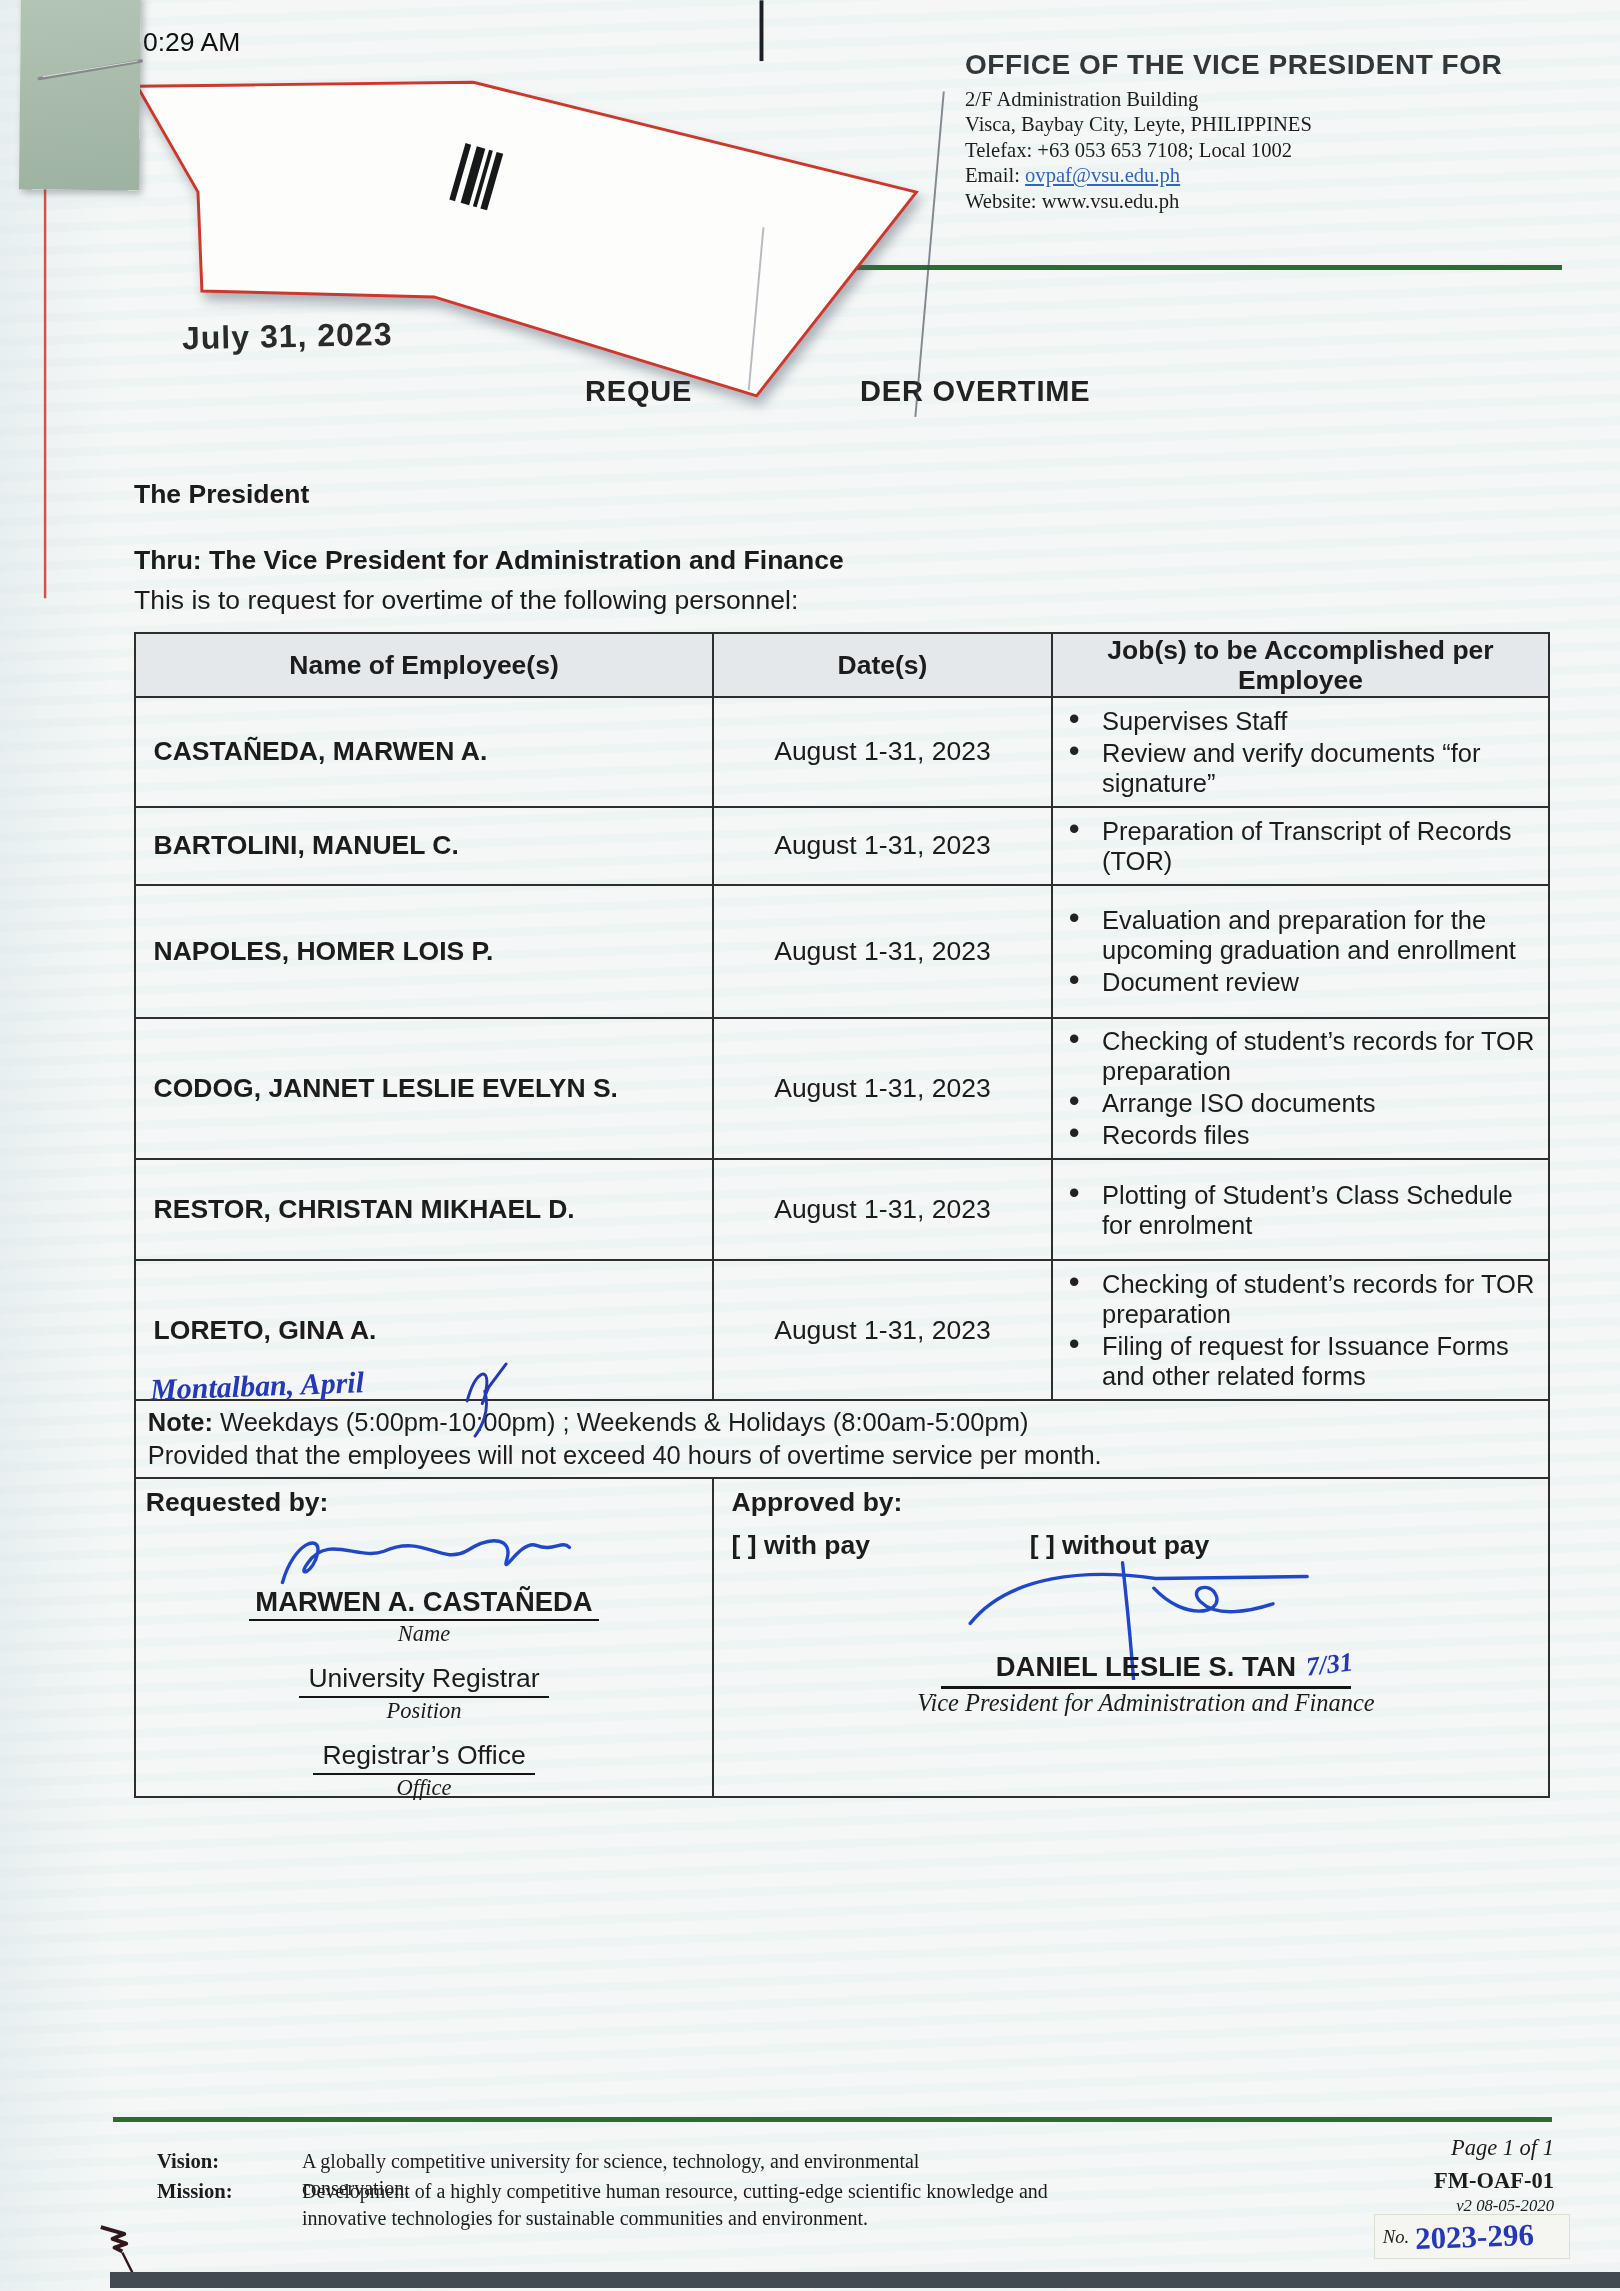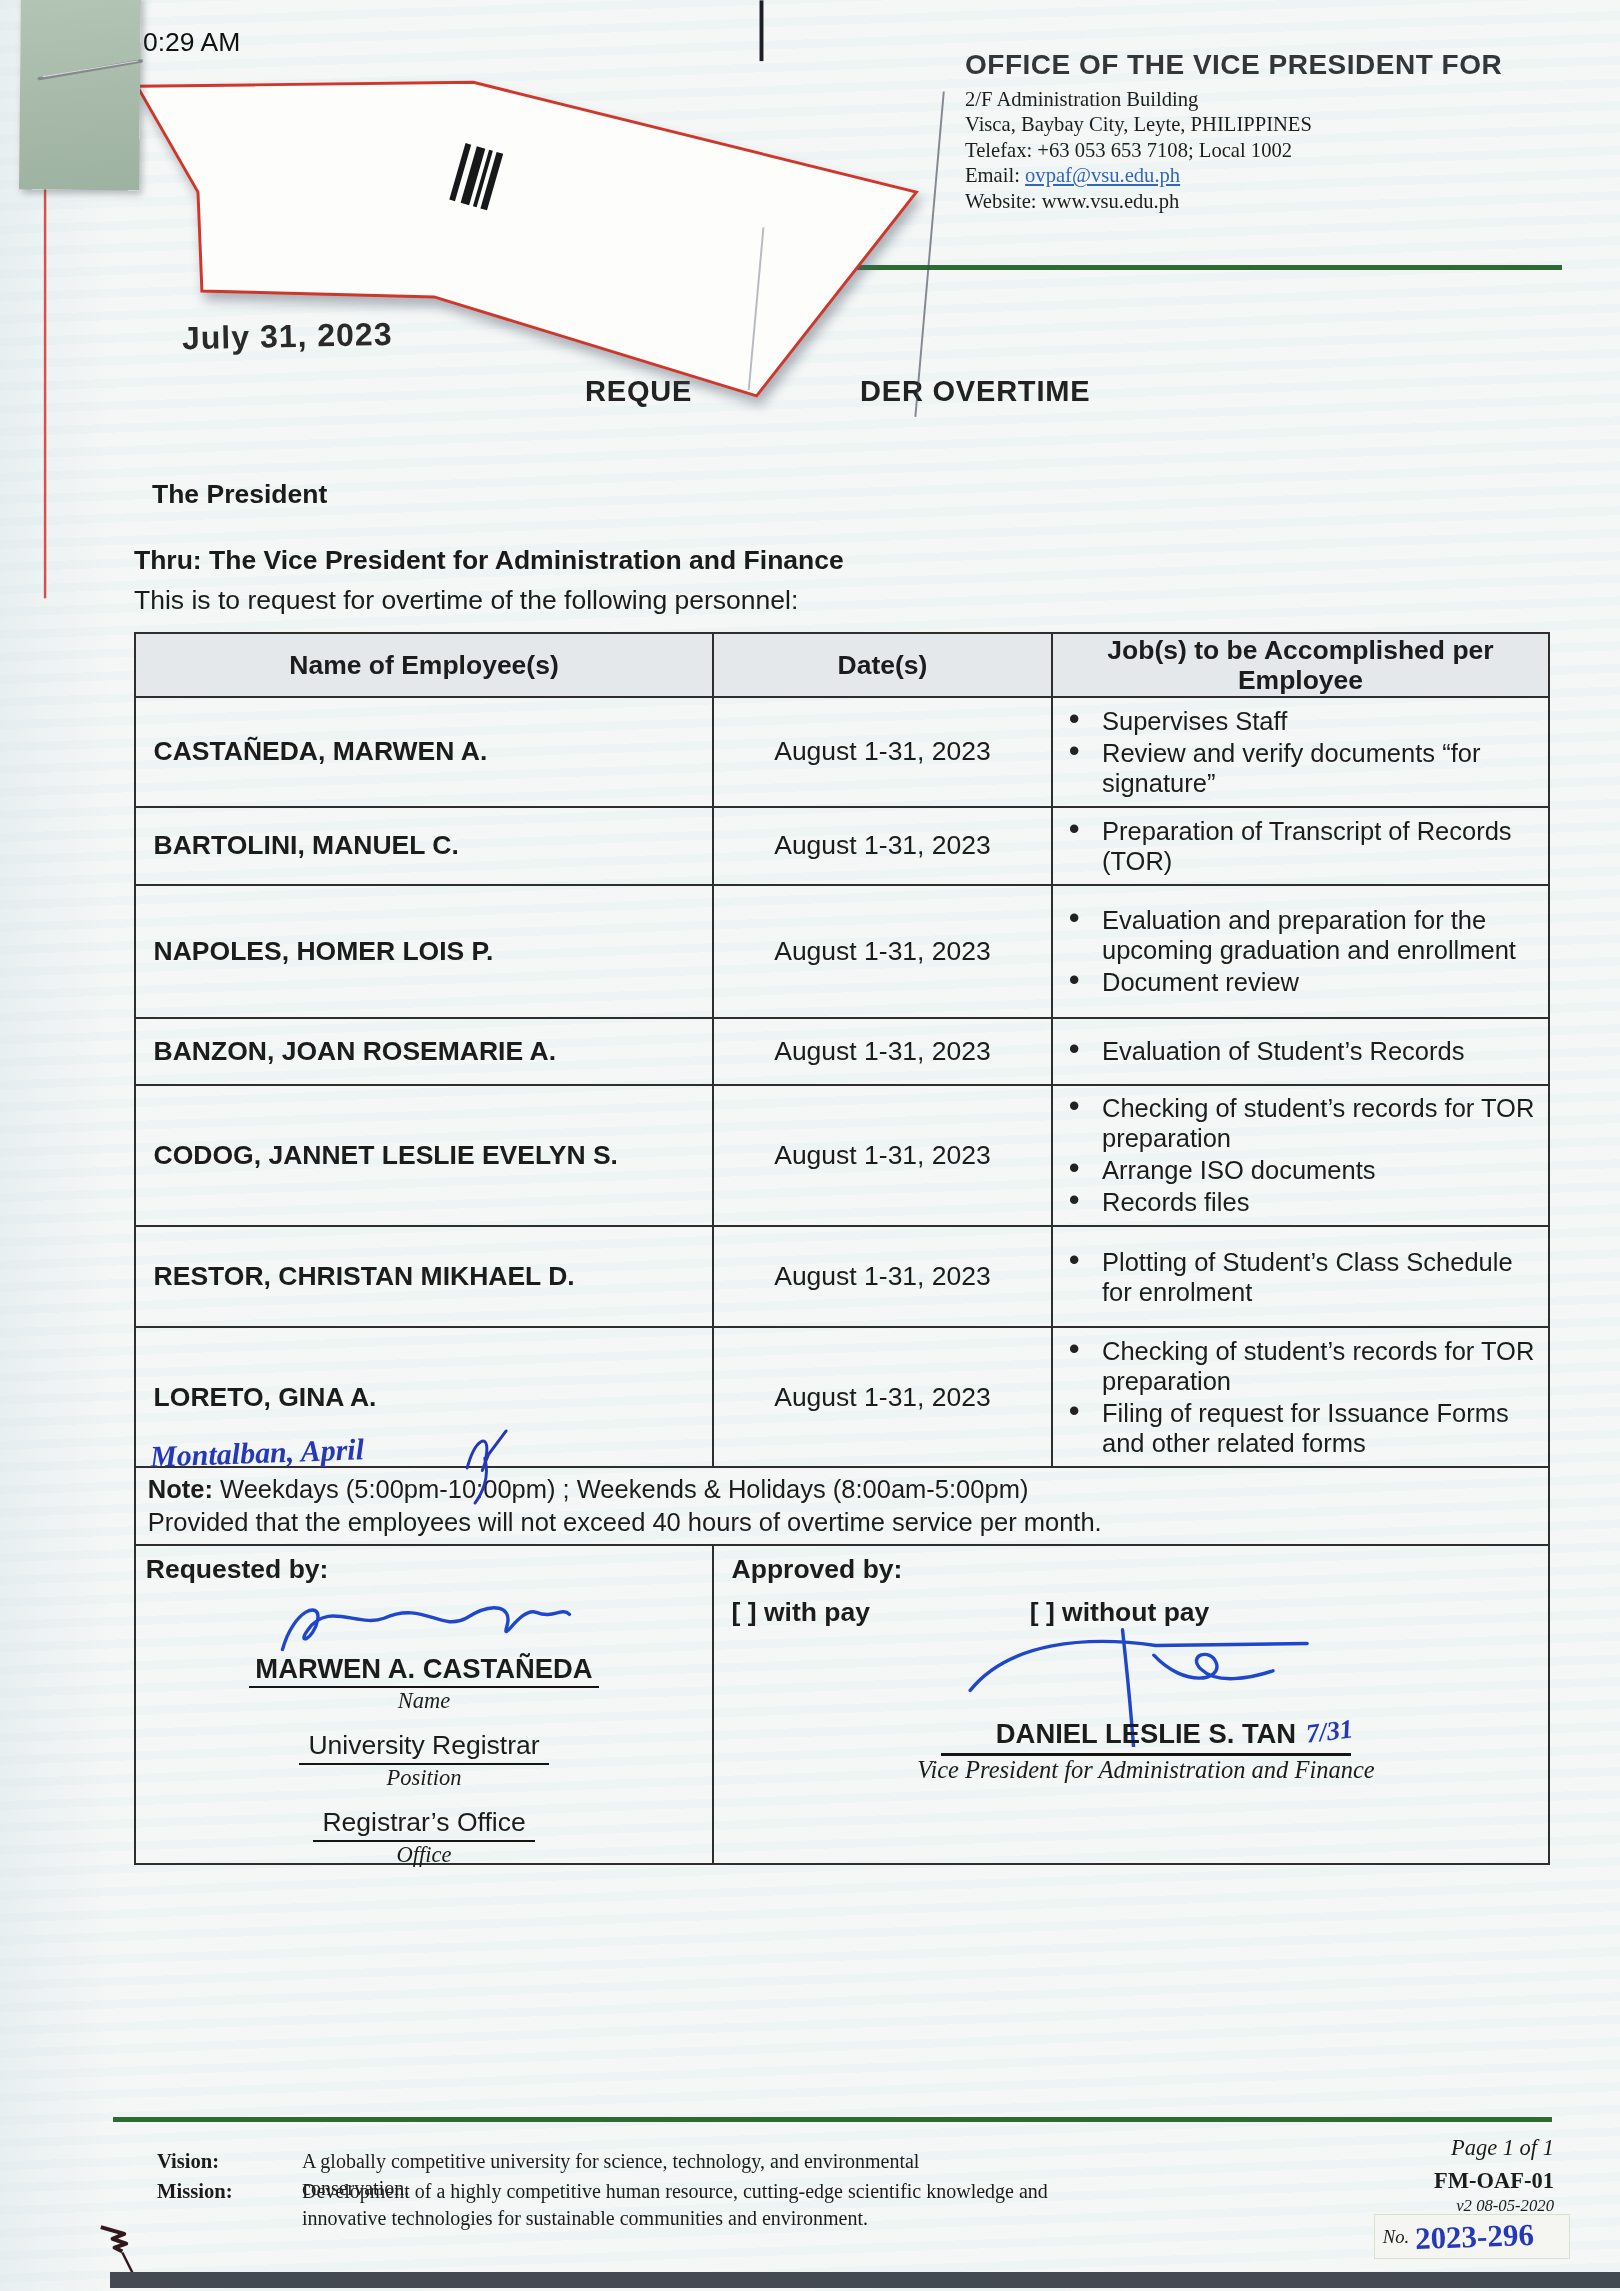--- a/index.html
+++ b/index.html
@@ -84,21 +84,21 @@
       <rect x="499" y="150" width="7" height="60"></rect>
     </g>
   </svg>
 
   <div class="abs green-note" style="left:19.6px;top:-5.9px;width:120px;height:196px;z-index:4;"></div>
   <svg class="abs" style="left:0;top:0;z-index:5;" width="255" height="118" viewBox="0 0 260 120">
     <line x1="40" y1="80" x2="144" y2="62" stroke="#85898c" stroke-width="3.5" stroke-linecap="round"></line>
     <line x1="44" y1="78" x2="140" y2="62" stroke="#d4d7d8" stroke-width="1.2" stroke-linecap="round"></line>
   </svg>
 
-  <div class="abs body-line bold" style="left:152px;top:479px;z-index:1;">The President</div>
+  <div class="abs body-line bold" style="left:134px;top:479px;z-index:1;">The President</div>
   <div class="abs body-line" style="left:134px;top:585px;z-index:1;">This is to request for overtime of the following personnel:</div>
   <div class="abs body-line bold" style="left:134px;top:545px;z-index:1;">Thru: The Vice President for Administration and Finance</div>
 
   <div class="abs" style="left:134px;top:632px;z-index:1;">
     <table class="ot">
       <colgroup>
           <col style="width:578px">
           <col style="width:339px">
           <col style="width:497px">
         </colgroup>
@@ -129,29 +129,20 @@
               </ul>
             </td>
           </tr>
           <tr style="height: 133px;">
             <td class="name-cell"><span>NAPOLES, HOMER LOIS P.</span></td>
             <td class="date-cell">August 1-31, 2023</td>
             <td class="jobs-cell">
               <ul class="jobs">
                 <li>Evaluation and preparation for the upcoming graduation and enrollment</li>
                 <li>Document review</li>
-              </ul>
-            </td>
-          </tr>
-          <tr style="height: 67px;">
-            <td class="name-cell"><span>BANZON, JOAN ROSEMARIE A.</span></td>
-            <td class="date-cell">August 1-31, 2023</td>
-            <td class="jobs-cell">
-              <ul class="jobs">
-                <li>Evaluation of Student’s Records</li>
               </ul>
             </td>
           </tr>
           <tr style="height: 129px;">
             <td class="name-cell"><span>CODOG, JANNET LESLIE EVELYN S.</span></td>
             <td class="date-cell">August 1-31, 2023</td>
             <td class="jobs-cell">
               <ul class="jobs">
                 <li>Checking of student’s records for TOR preparation</li>
                 <li>Arrange ISO documents</li>

